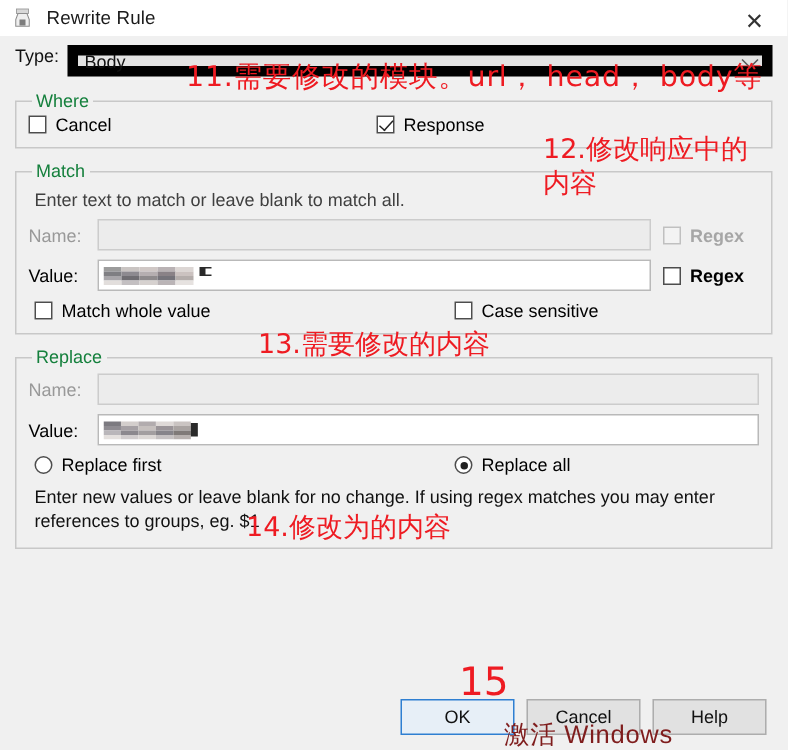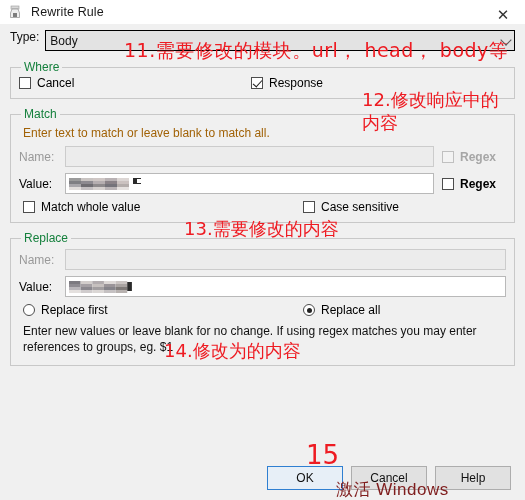--- a/index.html
+++ b/index.html
@@ -31,21 +31,21 @@
   
   .content{padding:0 10px;position:relative;}
 
   .row-type{
     display:flex;align-items:flex-start;
     height:22px;margin-top:6px;
   }
   .lbl-type{font-size:12px;margin-right:6px;color:#111;}
   .combo{
     flex:1;height:21px;background:#e3e3e3;
-    border:1px solid #000000;
+    border:7px solid #000000;
     display:flex;align-items:center;
     padding:0 4px;box-sizing:border-box;
     position:relative;
   }
   .combo-val{font-size:12px;color:#111;}
   .combo-arrow{
     position:absolute;right:4px;top:50%;
     width:7px;height:7px;margin-top:-5px;
     border-right:1.4px solid #555;border-bottom:1.4px solid #555;
     transform:rotate(45deg);
@@ -54,21 +54,21 @@
   
   fieldset.group{
     border:1px solid #c8c8c8;
     margin:8px 0 0 0;padding:0 8px 8px 8px;
     background:transparent;
   }
   fieldset.group > legend{
     font-size:12px;color:#15803d;padding:0 3px;margin-left:2px;
   }
 
-  .hint{font-size:12px;color:#a16207;margin:5px 0 6px 4px;}
+  .hint{font-size:12px;color:#404040;margin:5px 0 6px 4px;}
 
   .field-row{display:flex;align-items:center;margin-bottom:6px;}
   .field-label{width:46px;font-size:12px;}
   .field-label.disabled{color:#999;}
   .textfield{
     flex:1;height:21px;box-sizing:border-box;
     border:1px solid #b9b9b9;background:#ffffff;
     display:flex;align-items:center;padding:0 3px;
     position:relative;overflow:hidden;
   }
@@ -133,21 +133,21 @@
   }
 
   
   .anno{
     position:absolute;color:#ee1b22;
     font-family:"DejaVu Sans","Liberation Sans",sans-serif;
     font-weight:400;pointer-events:none;white-space:pre-line;
   }
   #anno-11{left:124px;top:38px;font-size:19px;letter-spacing:.5px;}
   #anno-12{left:362px;top:88px;font-size:18px;line-height:23px;}
-  #anno-13{left:184px;top:217px;font-size:18px;}
+  #anno-13{left:172px;top:217px;font-size:18px;}
   #anno-14{left:164px;top:339px;font-size:18px;}
   #anno-15{left:306px;top:440px;font-size:26px;}
 
   
   .watermark{
     position:absolute;left:336px;top:478px;
     font-size:17px;color:#7f1d1d;
     font-family:"Liberation Sans",sans-serif;
     letter-spacing:.5px;pointer-events:none;
   }

